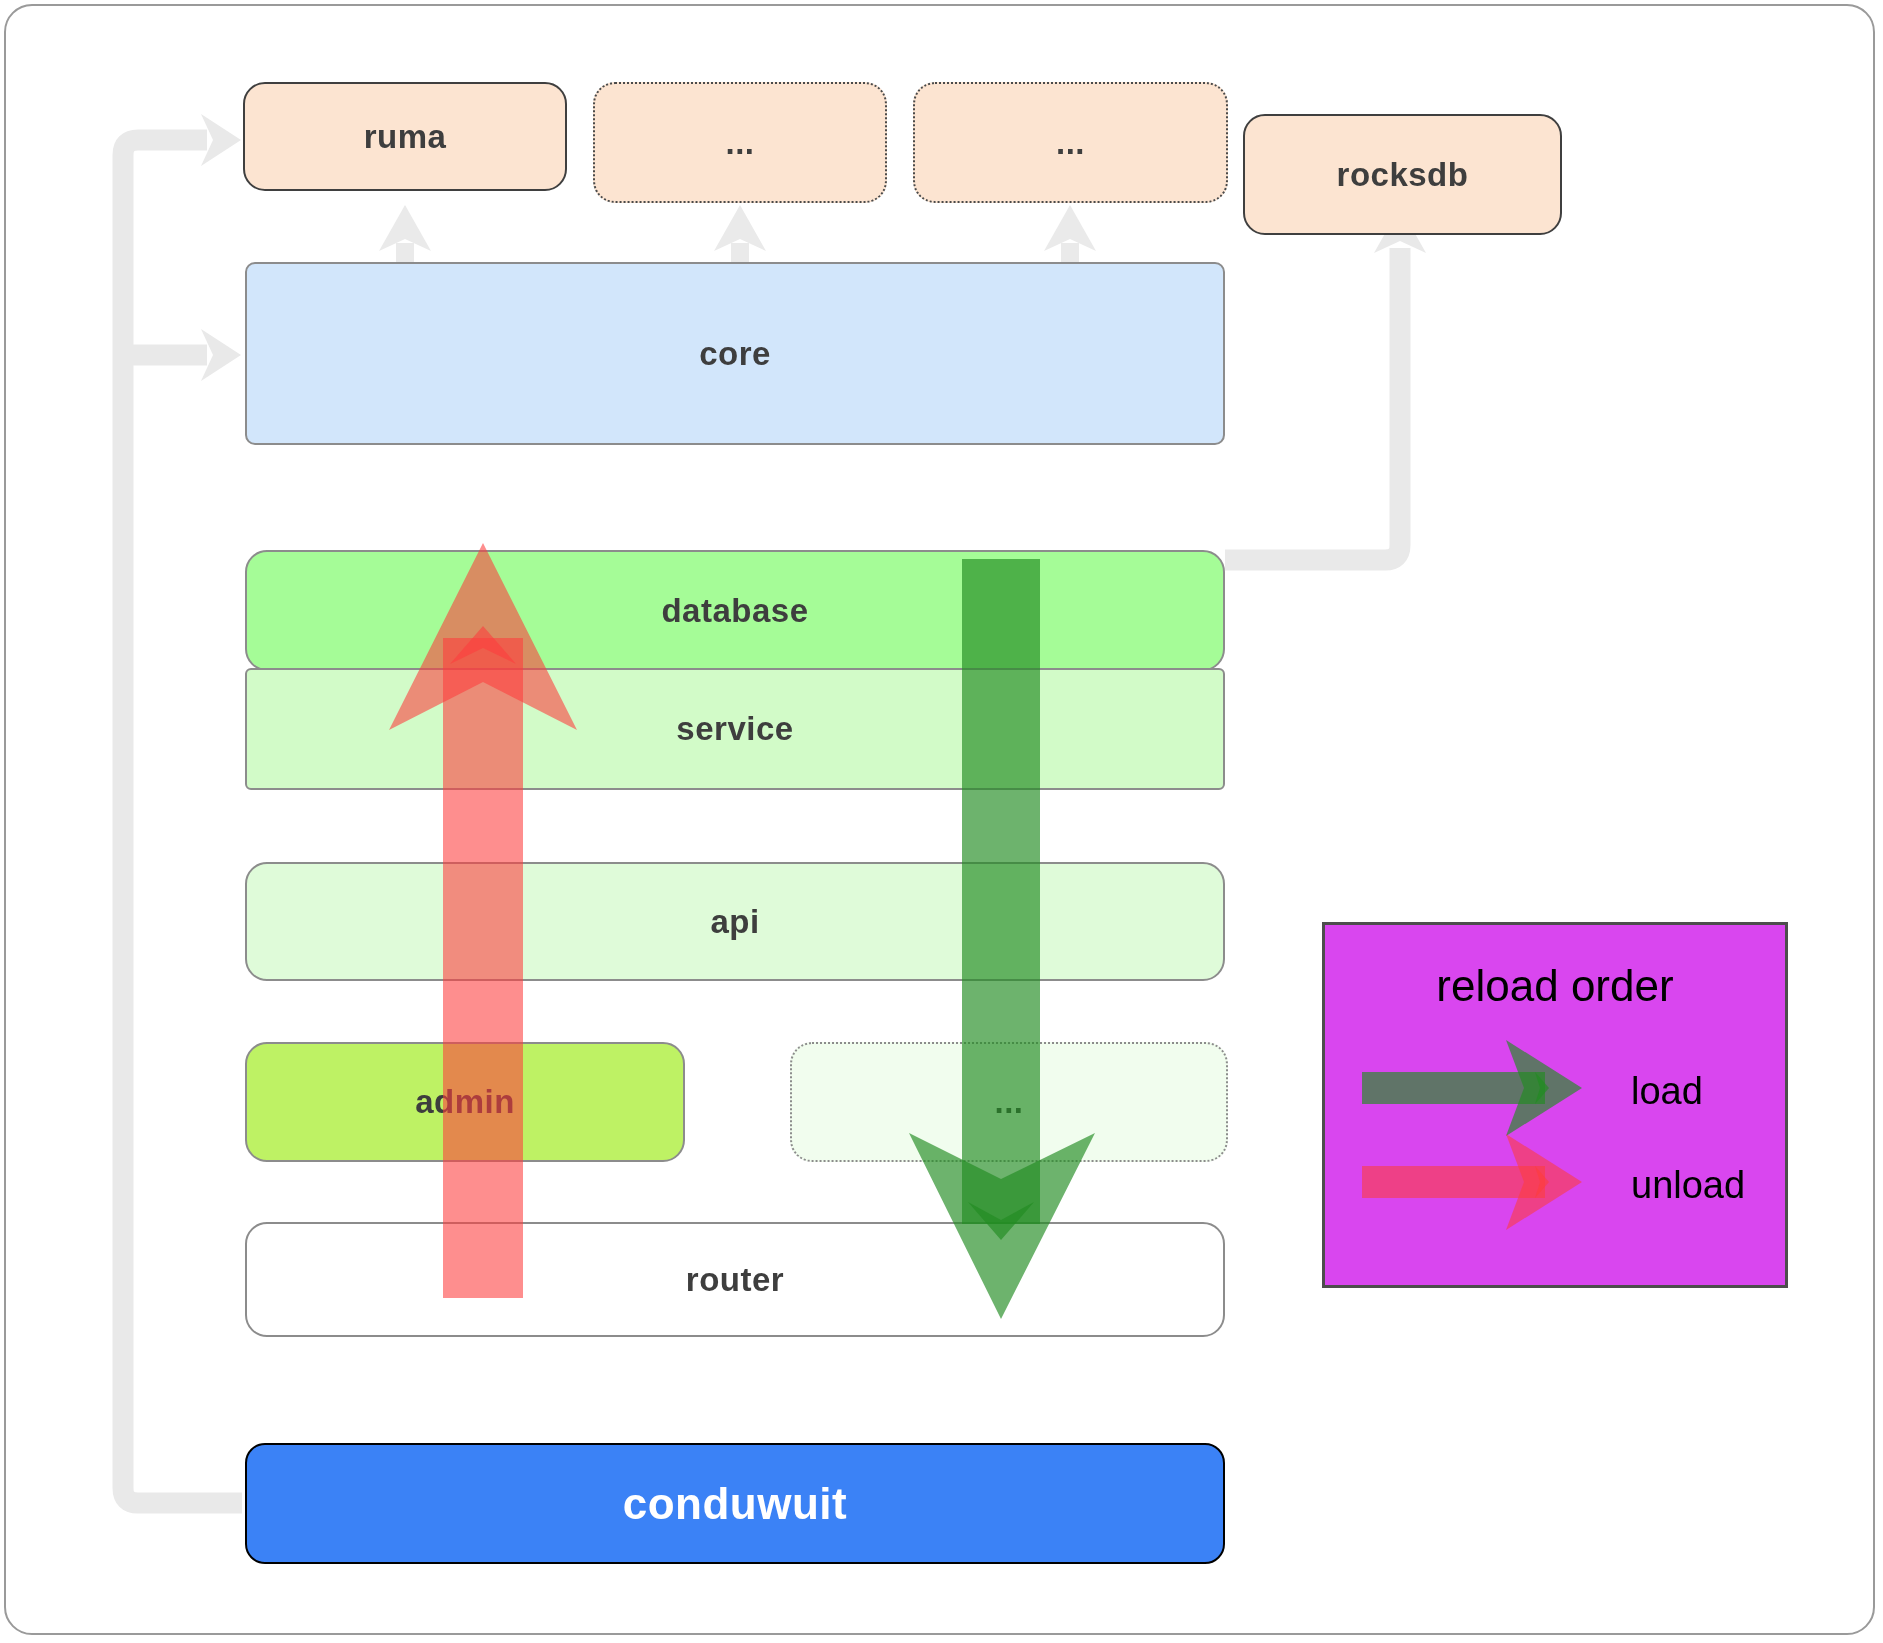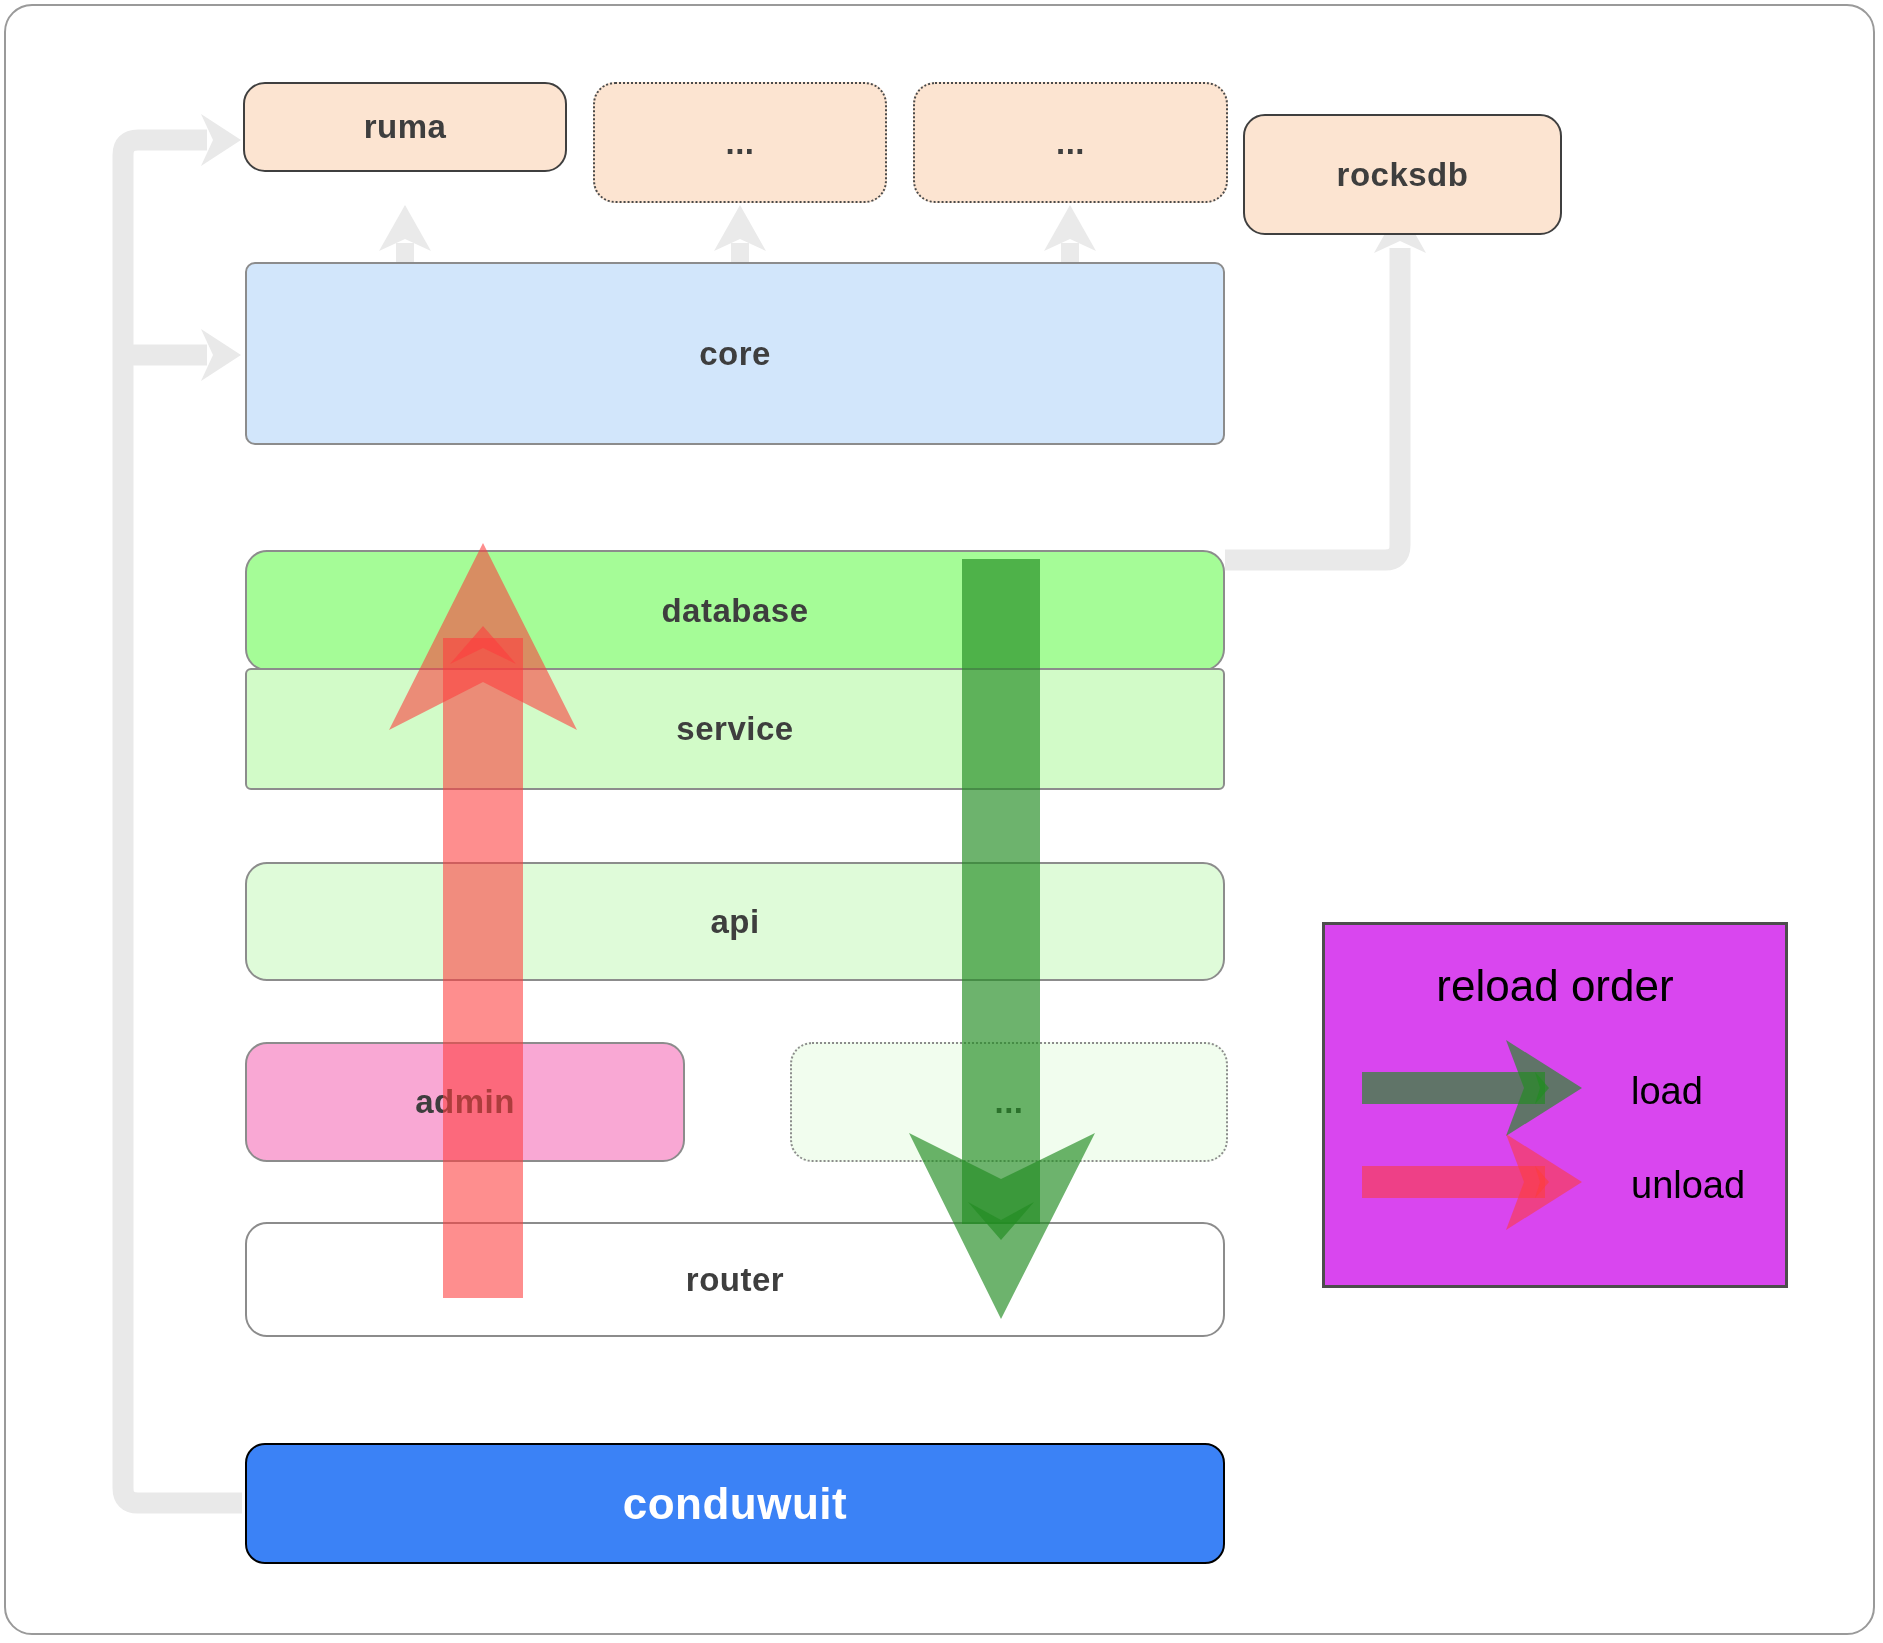--- a/index.html
+++ b/index.html
@@ -14,30 +14,30 @@
   svg.layer{position:absolute;left:0;top:0;width:1883px;height:1643px;}
   #connector-layer{z-index:1;}
   #box-layer{position:absolute;left:0;top:0;width:1883px;height:1643px;z-index:2;}
   #arrow-layer{z-index:4;pointer-events:none;}
 
   .box{
     position:absolute;box-sizing:border-box;display:flex;align-items:center;justify-content:center;
     font-size:33px;font-weight:600;color:#3e3e3e;letter-spacing:.5px;
   }
   
-  #box-ruma     {left:243px;top:82px;width:324px;height:90px;background:#fce4d1;border:2.5px solid #3f3f3f;border-radius:22px;}
+  #box-ruma     {left:243px;top:82px;width:324px;height:109px;background:#fce4d1;border:2.5px solid #3f3f3f;border-radius:22px;}
   #box-dots1    {left:593px;top:82px;width:294px;height:121px;background:#fce4d1;border:2.5px dotted #4a4a4a;border-radius:22px;}
   #box-dots2    {left:913px;top:82px;width:315px;height:121px;background:#fce4d1;border:2.5px dotted #4a4a4a;border-radius:22px;}
   #box-rocksdb  {left:1243px;top:82px;width:319px;height:121px;background:#fce4d1;border:2.5px solid #3f3f3f;border-radius:22px;margin-top:32px;}
   
   #box-core     {left:245px;top:262px;width:980px;height:183px;background:#d2e6fb;border:2px solid #8c8c8c;border-radius:10px;}
   #box-database {left:245px;top:502px;width:980px;height:121px;background:#a5fc97;border:2px solid #8c8c8c;border-radius:22px;margin-top:48px;}
   #box-service  {left:245px;top:668px;width:980px;height:122px;background:#d2fbc8;border:2px solid #8c8c8c;border-radius:6px;}
   #box-api      {left:245px;top:862px;width:980px;height:119px;background:#dffbd9;border:2px solid #8c8c8c;border-radius:22px;}
-  #box-admin    {left:245px;top:1042px;width:440px;height:120px;background:#f9a8d4;border:2px solid #8c8c8c;border-radius:22px;}
+  #box-admin    {left:245px;top:1042px;width:440px;height:120px;background:#bef264;border:2px solid #8c8c8c;border-radius:22px;}
   #box-dots3    {left:790px;top:1042px;width:438px;height:120px;background:#f1fdee;border:2px dotted #8c8c8c;border-radius:22px;}
   #box-router   {left:245px;top:1222px;width:980px;height:115px;background:#ffffff;border:2px solid #8c8c8c;border-radius:22px;}
   #box-conduwuit{left:245px;top:1443px;width:980px;height:121px;background:#3b82f6;border:2.5px solid #000000;border-radius:20px;color:#ffffff;font-size:44px;}
 
   
   #legend{
     position:absolute;left:1322px;top:922px;width:466px;height:366px;z-index:2;
     background:#d946ef;border:3px solid #4d4d4d;box-sizing:border-box;
   }
   #legend-title{

